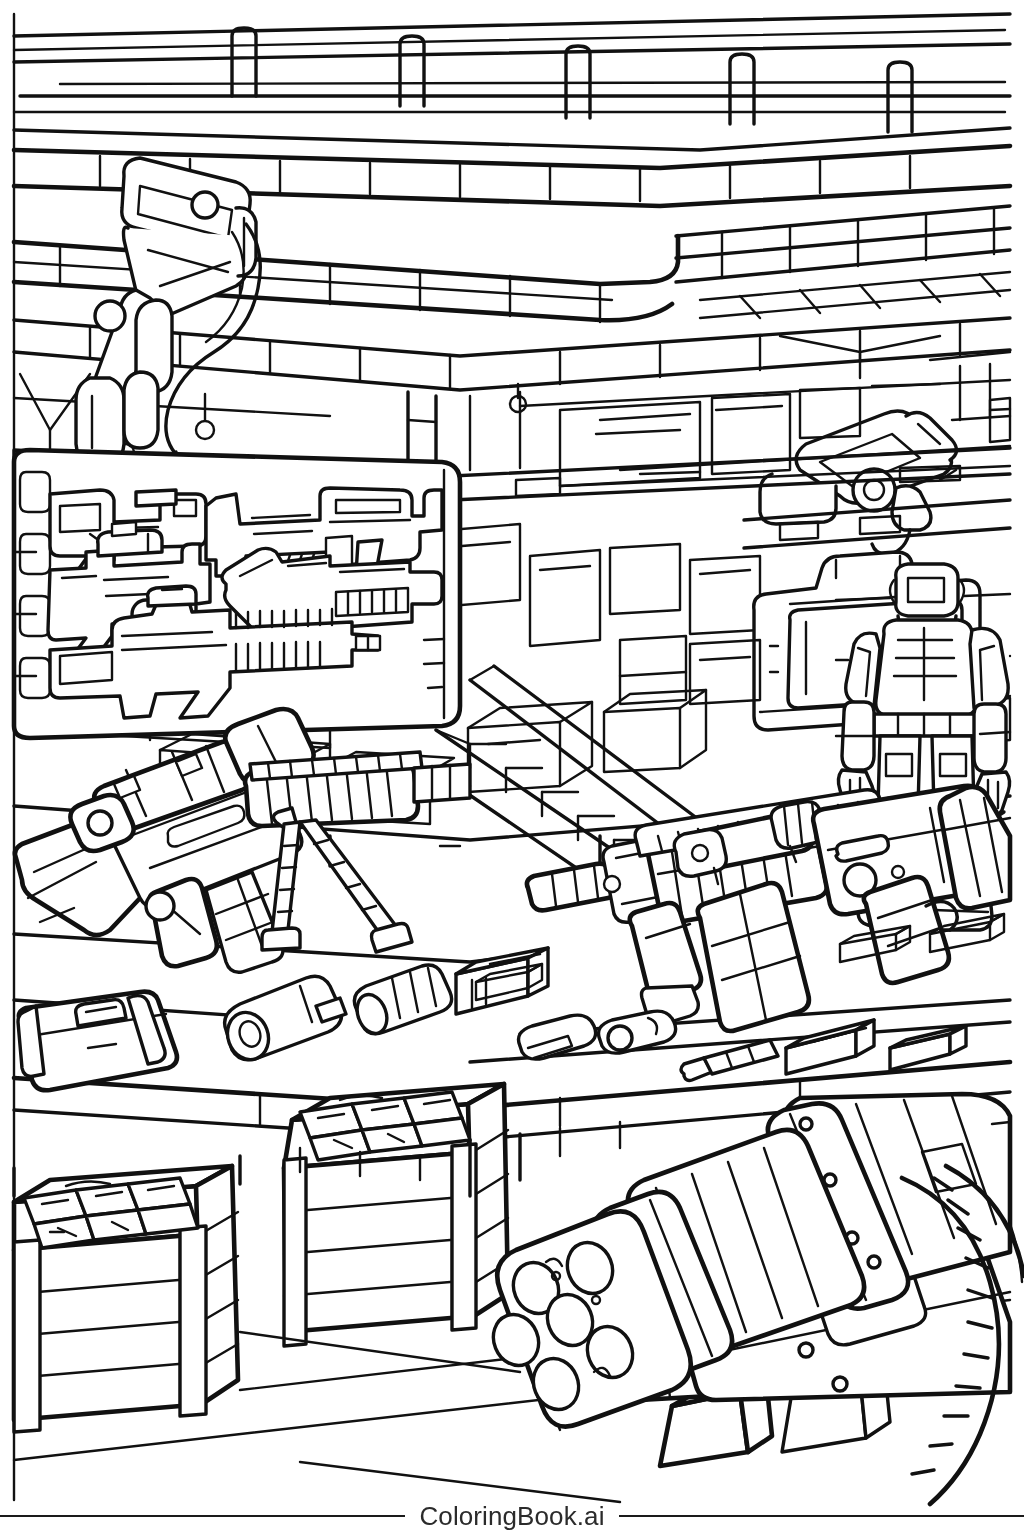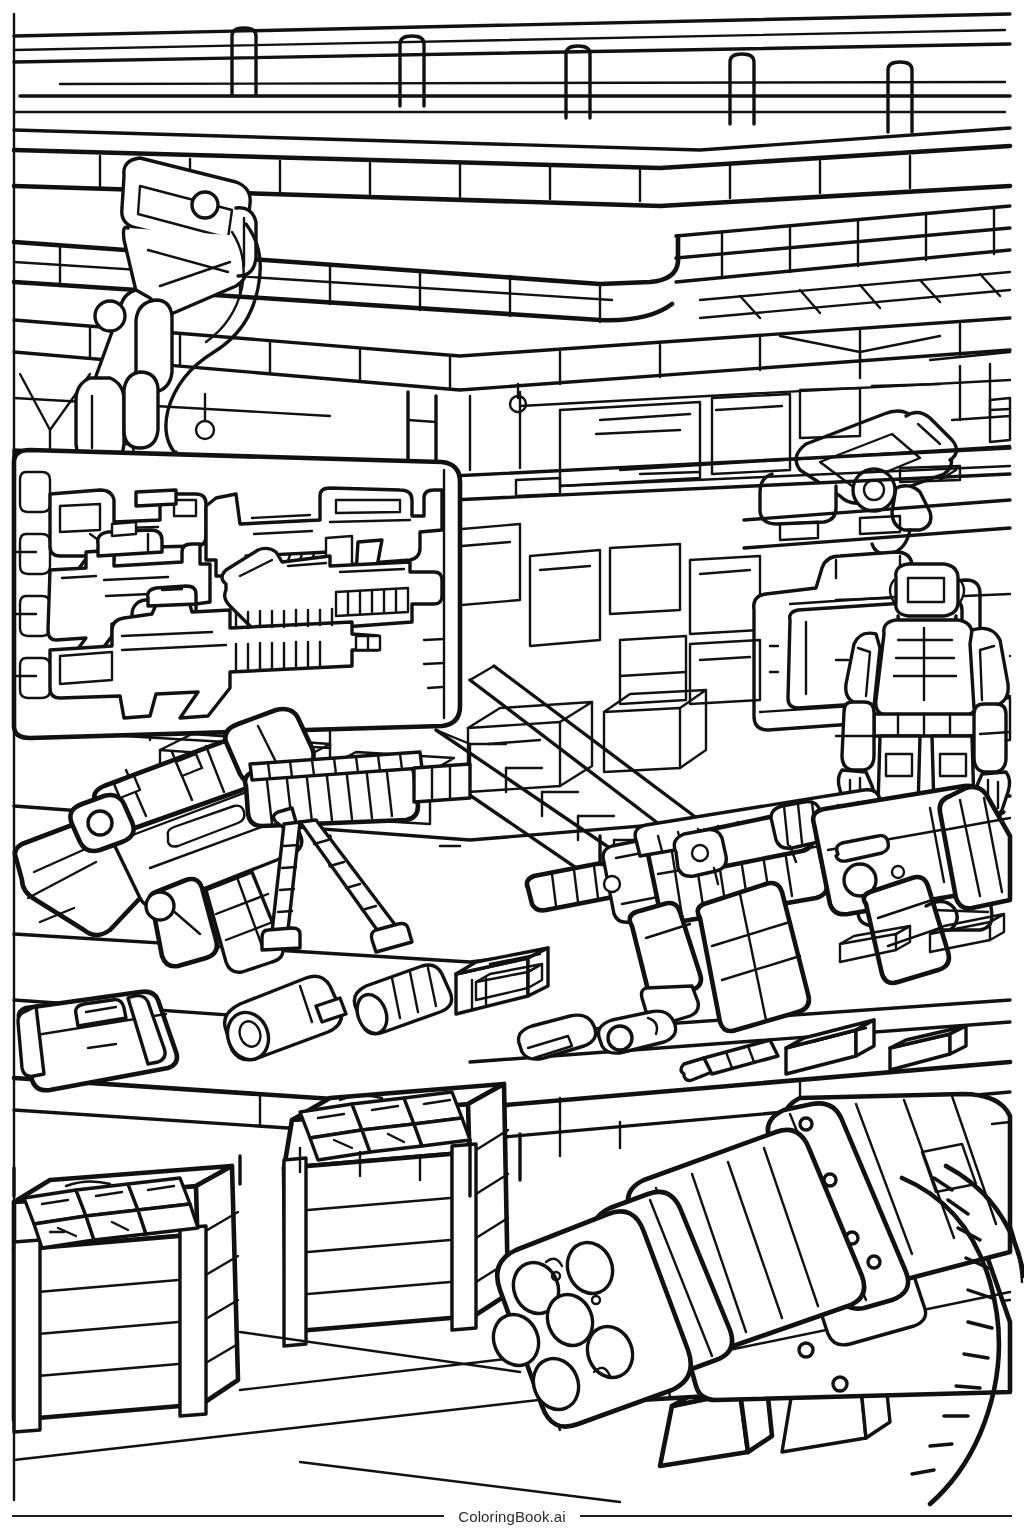--- a/index.html
+++ b/index.html
@@ -54,21 +54,21 @@
   }
   #footer .rule {
     height: 0;
     border-top: 2px solid #1a1a1a;
     flex: 0 0 auto;
   }
   #footer .rule.left  { width: 432px; }
   #footer .rule.right { width: 432px; }
   #footer .brand {
     font-family: "Liberation Sans", sans-serif;
-    font-size: 15px;
+    font-size: 26px;
     letter-spacing: 0.1px;
     color: #2b2b2b;
     white-space: nowrap;
     line-height: 1;
   }
 </style>
 </head>
 <body>
 
 <div id="page">

